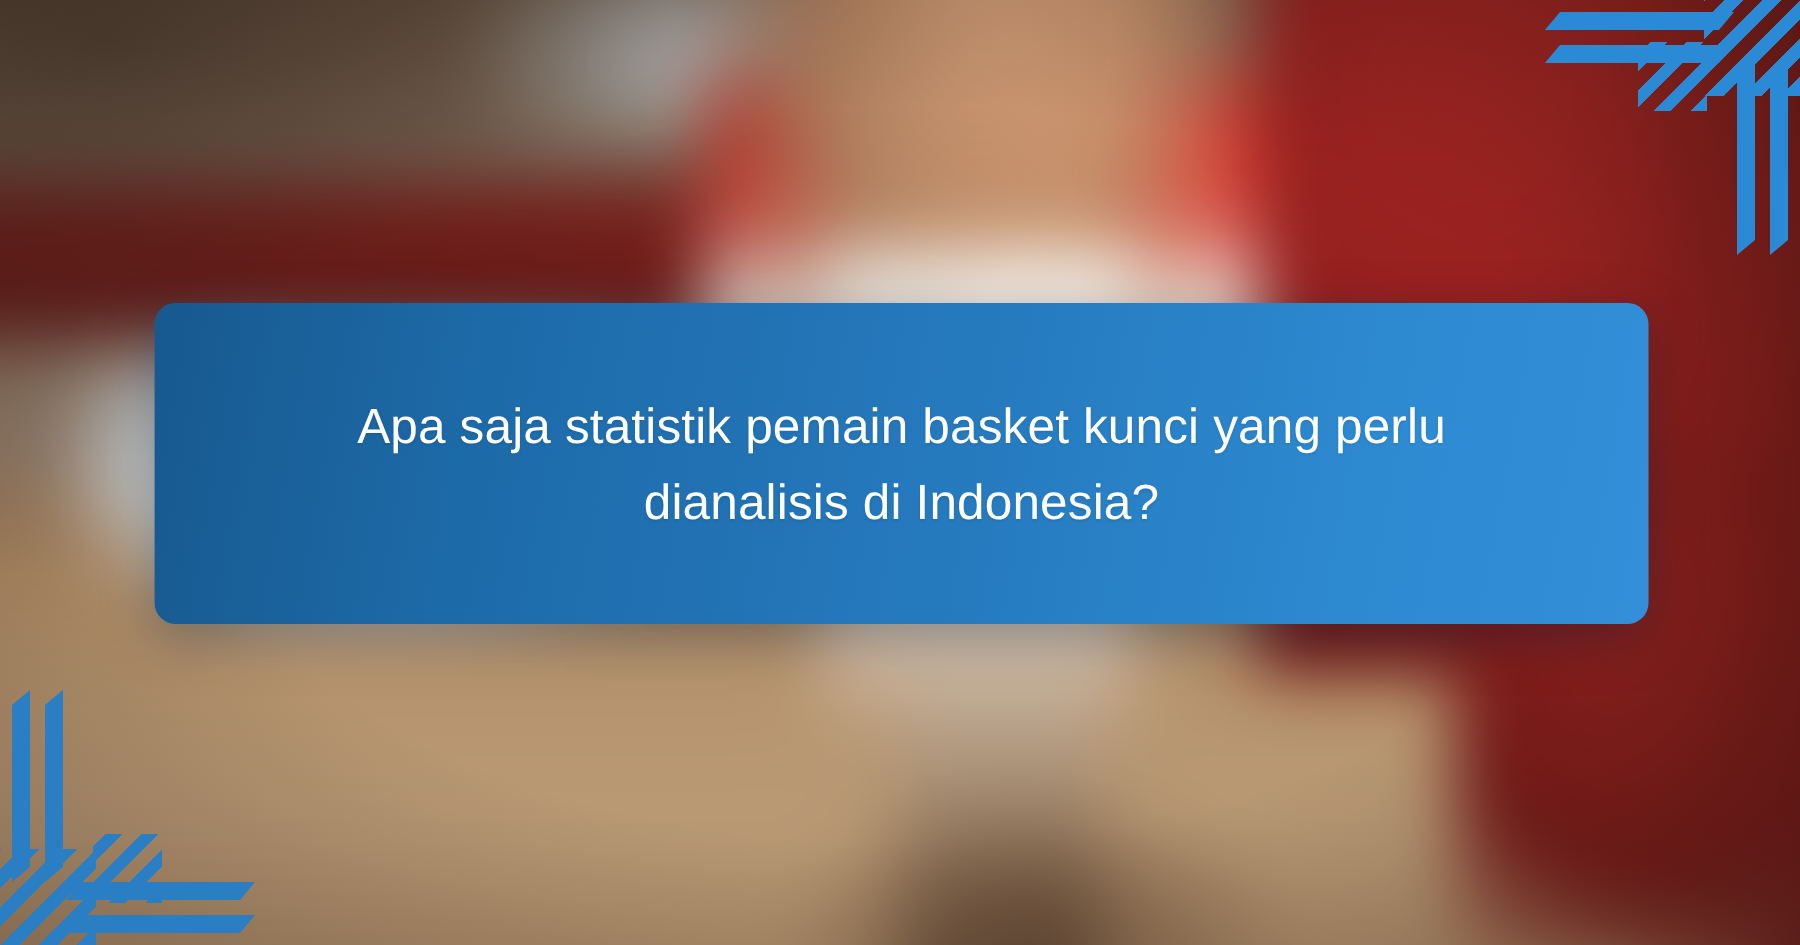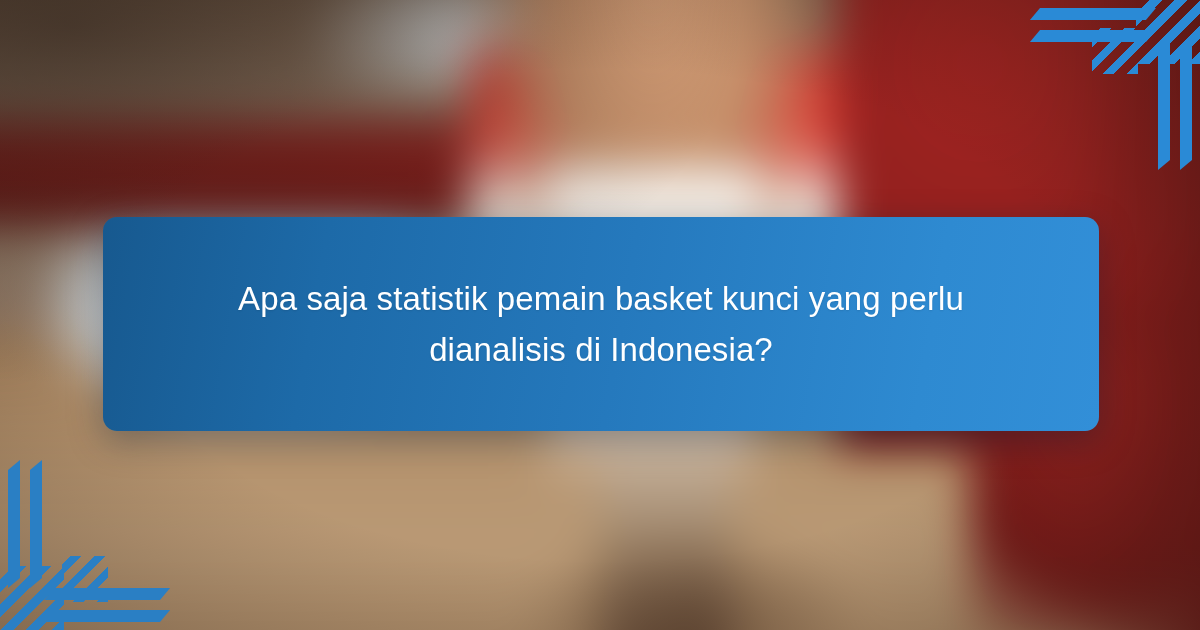--- a/index.html
+++ b/index.html
@@ -155,21 +155,21 @@
       var(--accent) 0px, var(--accent) 8px,
       rgba(0,0,0,0) 8px, rgba(0,0,0,0) 17px);
   }
   .hatch-b-tr { top:28px;  right:62px; }
   .hatch-b-bl { bottom:28px; left:62px; }
 
   
   .card {
     position:absolute;
     left:103px;
-    top:217px;
+    top:202px;
     width:996px;
     height:214px;
     border-radius:14px;
     background:linear-gradient(100deg, #17598f 0%, #1d6aa8 22%, #2579bd 52%, #2e8ad1 82%, #328fd8 100%);
     box-shadow:0 10px 34px rgba(10,30,55,.35);
     display:flex;
     align-items:center;
     justify-content:center;
     padding:14px 60px;
   }

